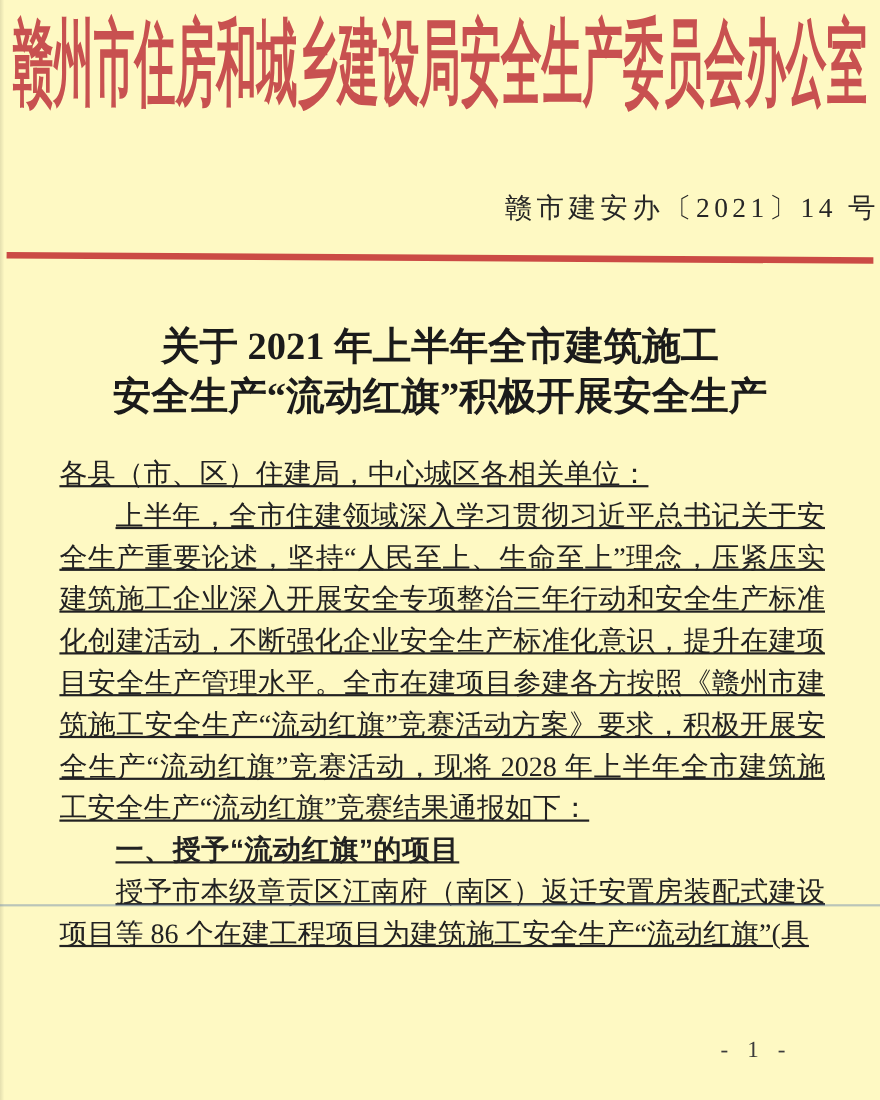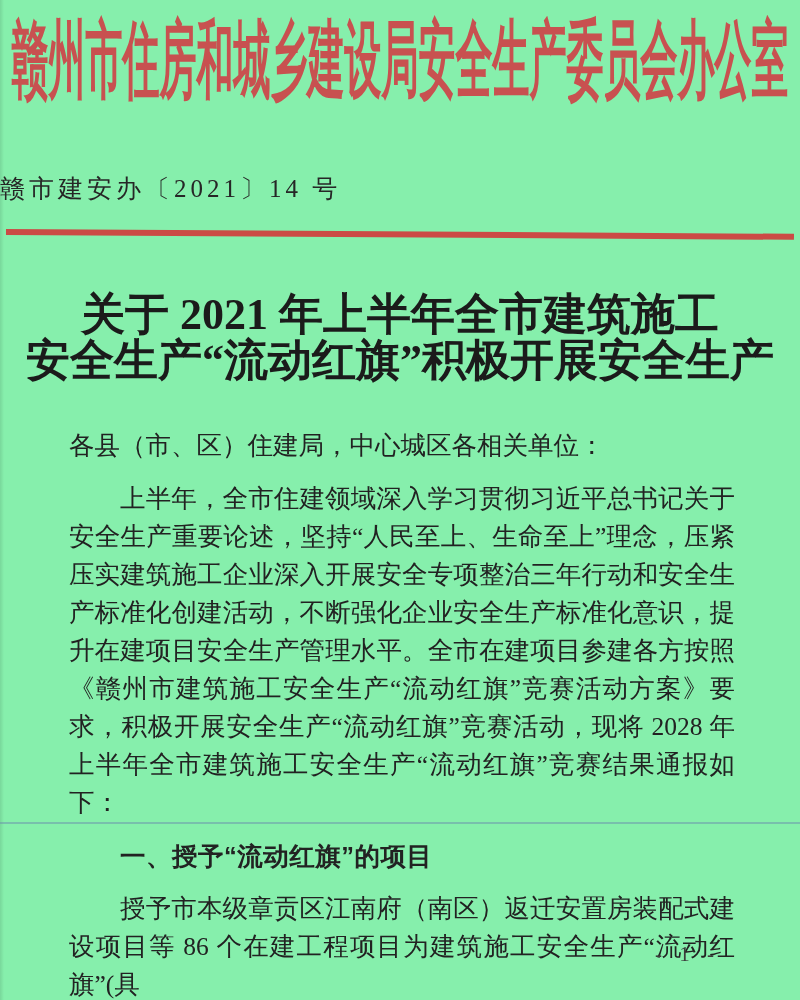--- a/index.html
+++ b/index.html
@@ -5,21 +5,21 @@
   html, body {
     margin: 0;
     padding: 0;
     background: #e8e8e8;
   }
   .page {
     position: relative;
     width: 800px;
     height: 1000px;
     margin: 0 auto;
-    background: #86efac;
+    background: #fef9c3;
     overflow: hidden;
     font-family: "Liberation Serif", "DejaVu Serif", serif;
     color: #1f1f1f;
   }
   
   .page::before {
     content: "";
     position: absolute;
     left: 0; top: 0; bottom: 0;
     width: 4px;
@@ -40,21 +40,21 @@
     color: #c85150;
     transform: scaleY(2.3);
     transform-origin: center top;
     white-space: nowrap;
   }
   .doc-number {
     position: absolute;
     top: 172px;
     left: 0;
     width: 800px;
-    text-align: left;
+    text-align: right;
     font-size: 25px;
     letter-spacing: 4px;
     color: #262626;
   }
   .red-rule {
     position: absolute;
     top: 229px;
     left: 6px;
     width: 788px;
     height: 6px;
@@ -62,37 +62,38 @@
     transform: rotate(0.35deg);
     transform-origin: left center;
   }
   .doc-title {
     position: absolute;
     top: 292px;
     left: 0;
     width: 800px;
     text-align: center;
     font-weight: bold;
-    font-size: 44px;
+    font-size: 35px;
     line-height: 46px;
     color: #1b1b1b;
     font-family: "Liberation Serif", "DejaVu Serif", serif;
   }
   .body-text {
     position: absolute;
     top: 412px;
     left: 54px;
     width: 696px;
     font-size: 25.5px;
     line-height: 38px;
     text-align: justify;
     color: #222;
   }
   .body-text p {
-    margin: 15px;
+    margin: 0;
+    text-decoration: underline;
   }
   .indent {
     text-indent: 2em;
   }
   .section-heading {
     font-weight: bold;
     font-family: "Liberation Sans", "DejaVu Sans", sans-serif;
     text-indent: 2em;
     letter-spacing: 0.5px;
   }

